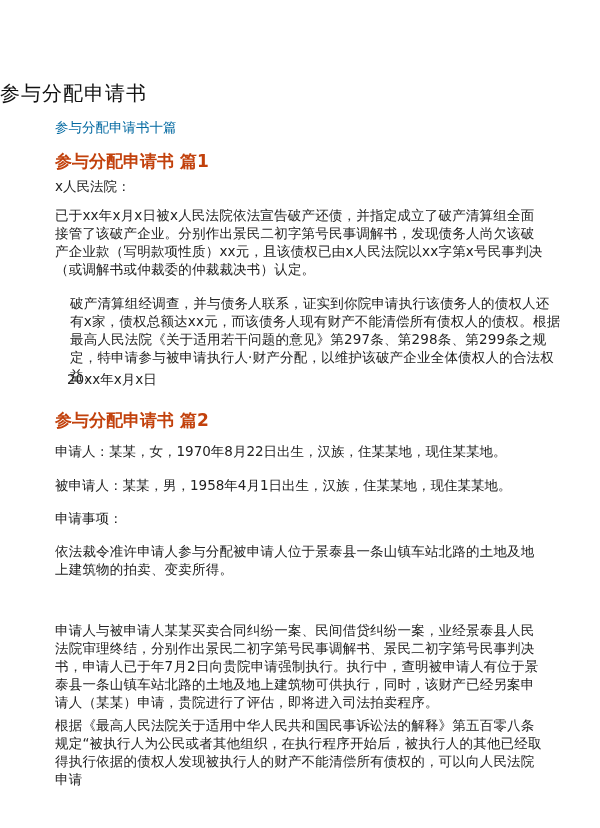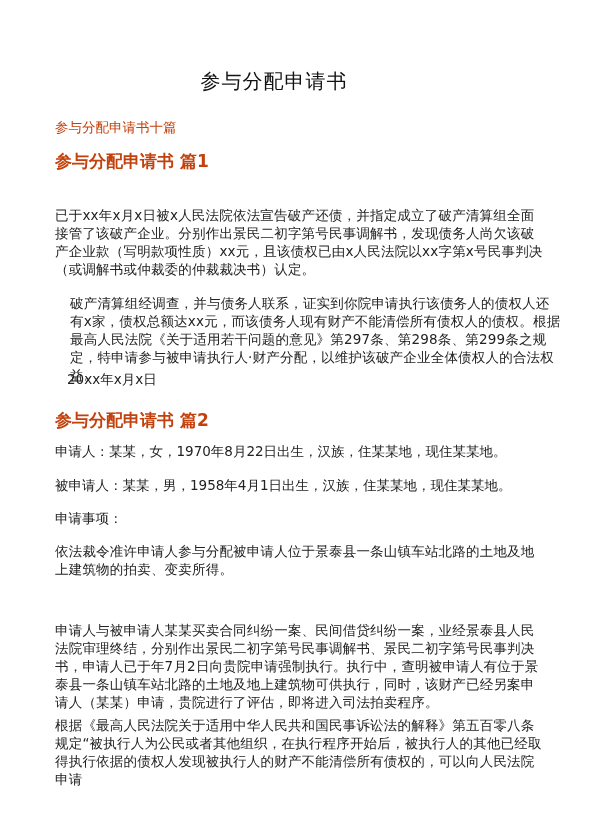--- a/index.html
+++ b/index.html
@@ -4,37 +4,38 @@
   <style>
     html, body { margin: 0; padding: 0; background: #ffffff; }
     body {
       width: 600px; height: 828px; overflow: hidden; position: relative;
       color: #1a1a1a;
       font-family: "DejaVu Sans", "Liberation Sans", sans-serif;
     }
     .page { position: absolute; left: 0; top: 0; width: 600px; height: 828px; }
     .abs { position: absolute; left: 55px; width: 492px; margin: 0; }
     .print { top: 46px; font-family: "Liberation Serif", "DejaVu Serif", serif; font-size: 13px; color: #222; }
-    .title { left: 0; width: 548px; text-align: center; top: 68px; font-size: 20px; font-weight: normal; color: #111; letter-spacing: 1px; }
-    .subtitle { top: 119px; font-size: 13.5px; color: #c2410c; }
+    .title { left: 0; width: 548px; text-align: left; top: 80px; font-size: 20px; font-weight: normal; color: #111; letter-spacing: 1px; }
+    .subtitle { top: 119px; font-size: 13.5px; color: #0369a1; }
     .h2 { font-size: 17px; font-weight: bold; color: #c2410c; }
     .p { font-size: 13.5px; line-height: 18px; color: #222; letter-spacing: 0.2px; }
     .line { font-size: 13.5px; color: #222; }
   </style>
 </head>
 <body>
 
 <div class="page">
 
   <h1 class="abs title">参与分配申请书</h1>
 
   <div class="abs subtitle">参与分配申请书十篇</div>
 
   <div class="abs h2" style="top:150px;">参与分配申请书 篇1</div>
 
+  <div class="abs line" style="top:178px;">x人民法院：</div>
 
   <p class="abs p" style="top:206px;">已于xx年x月x日被x人民法院依法宣告破产还债，并指定成立了破产清算组全面接管了该破产企业。分别作出景民二初字第号民事调解书，发现债务人尚欠该破产企业款（写明款项性质）xx元，且该债权已由x人民法院以xx字第x号民事判决（或调解书或仲裁委的仲裁裁决书）认定。</p>
 
   <p class="abs p" style="top:294px;margin-left:15px;">破产清算组经调查，并与债务人联系，证实到你院申请执行该债务人的债权人还有x家，债权总额达xx元，而该债务人现有财产不能清偿所有债权人的债权。根据最高人民法院《关于适用若干问题的意见》第297条、第298条、第299条之规定，特申请参与被申请执行人·财产分配，以维护该破产企业全体债权人的合法权益。</p>
 
   <div class="abs line" style="top:371px;margin-left:12px;">20xx年x月x日</div>
 
   <div class="abs h2" style="top:409px;">参与分配申请书 篇2</div>
 
   <div class="abs line" style="top:443px;">申请人：某某，女，1970年8月22日出生，汉族，住某某地，现住某某地。</div>

